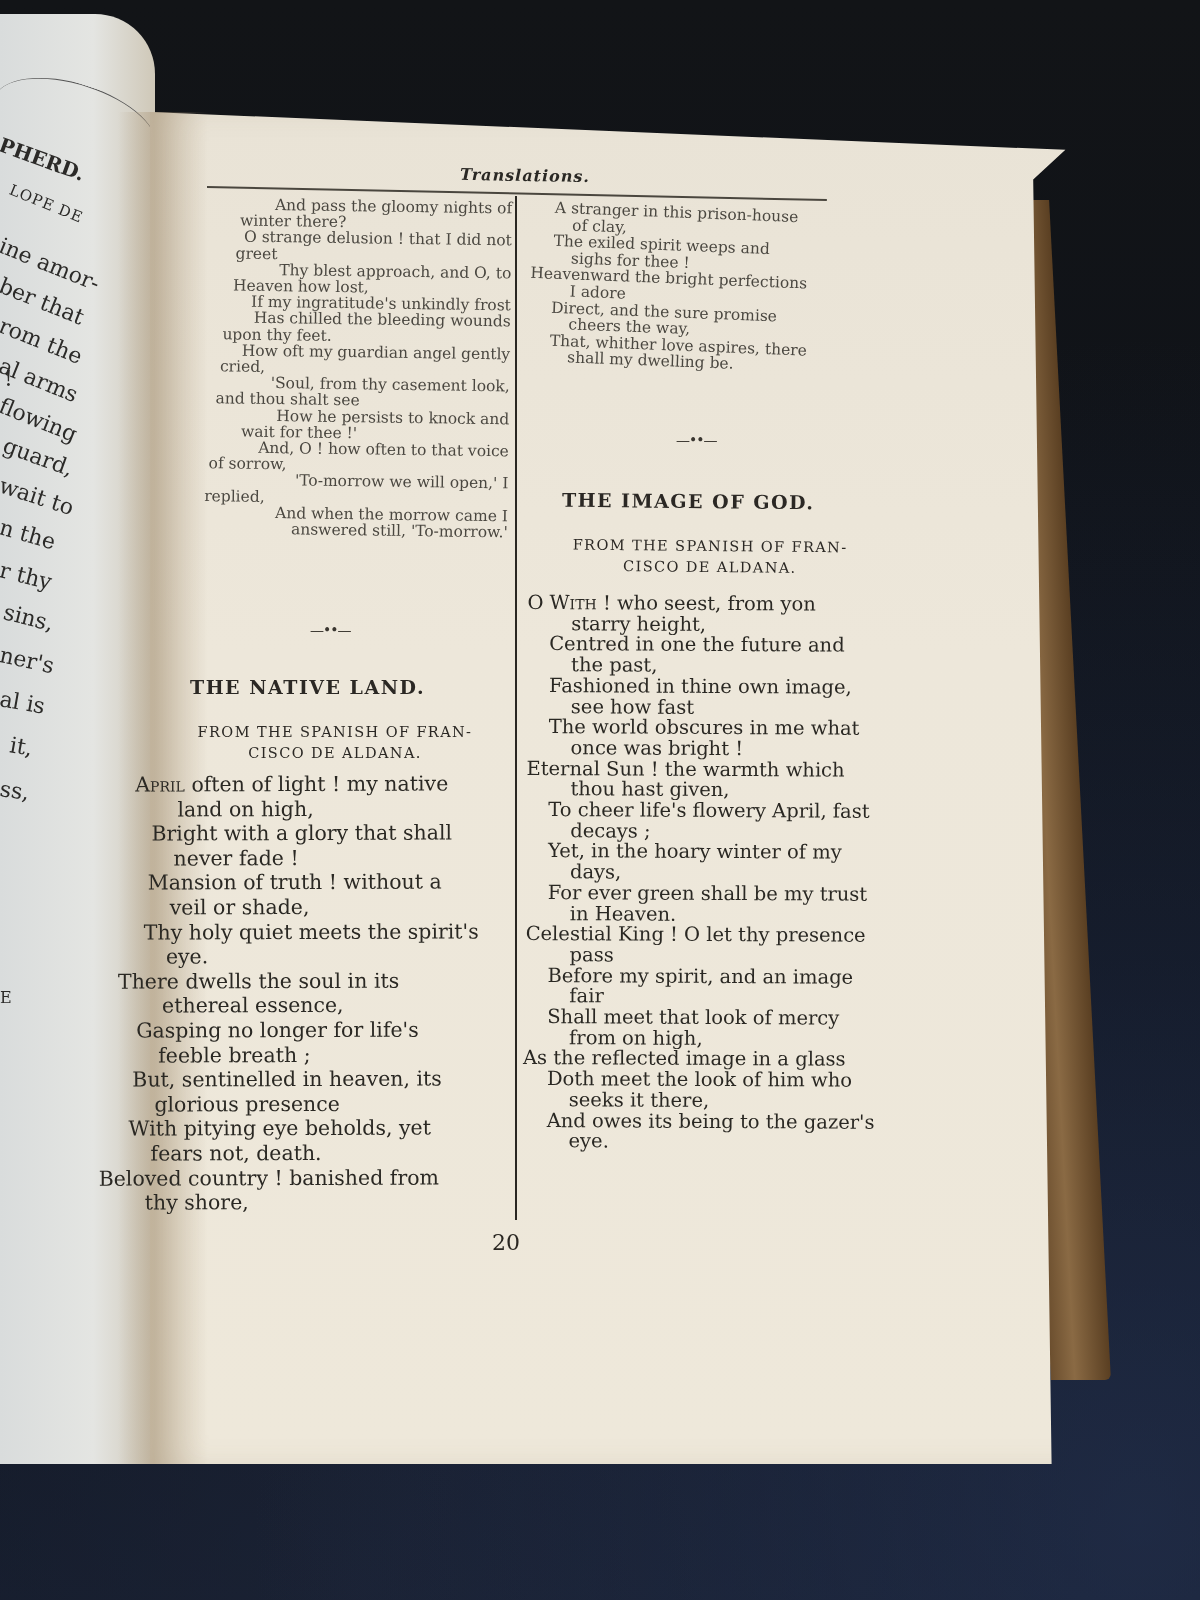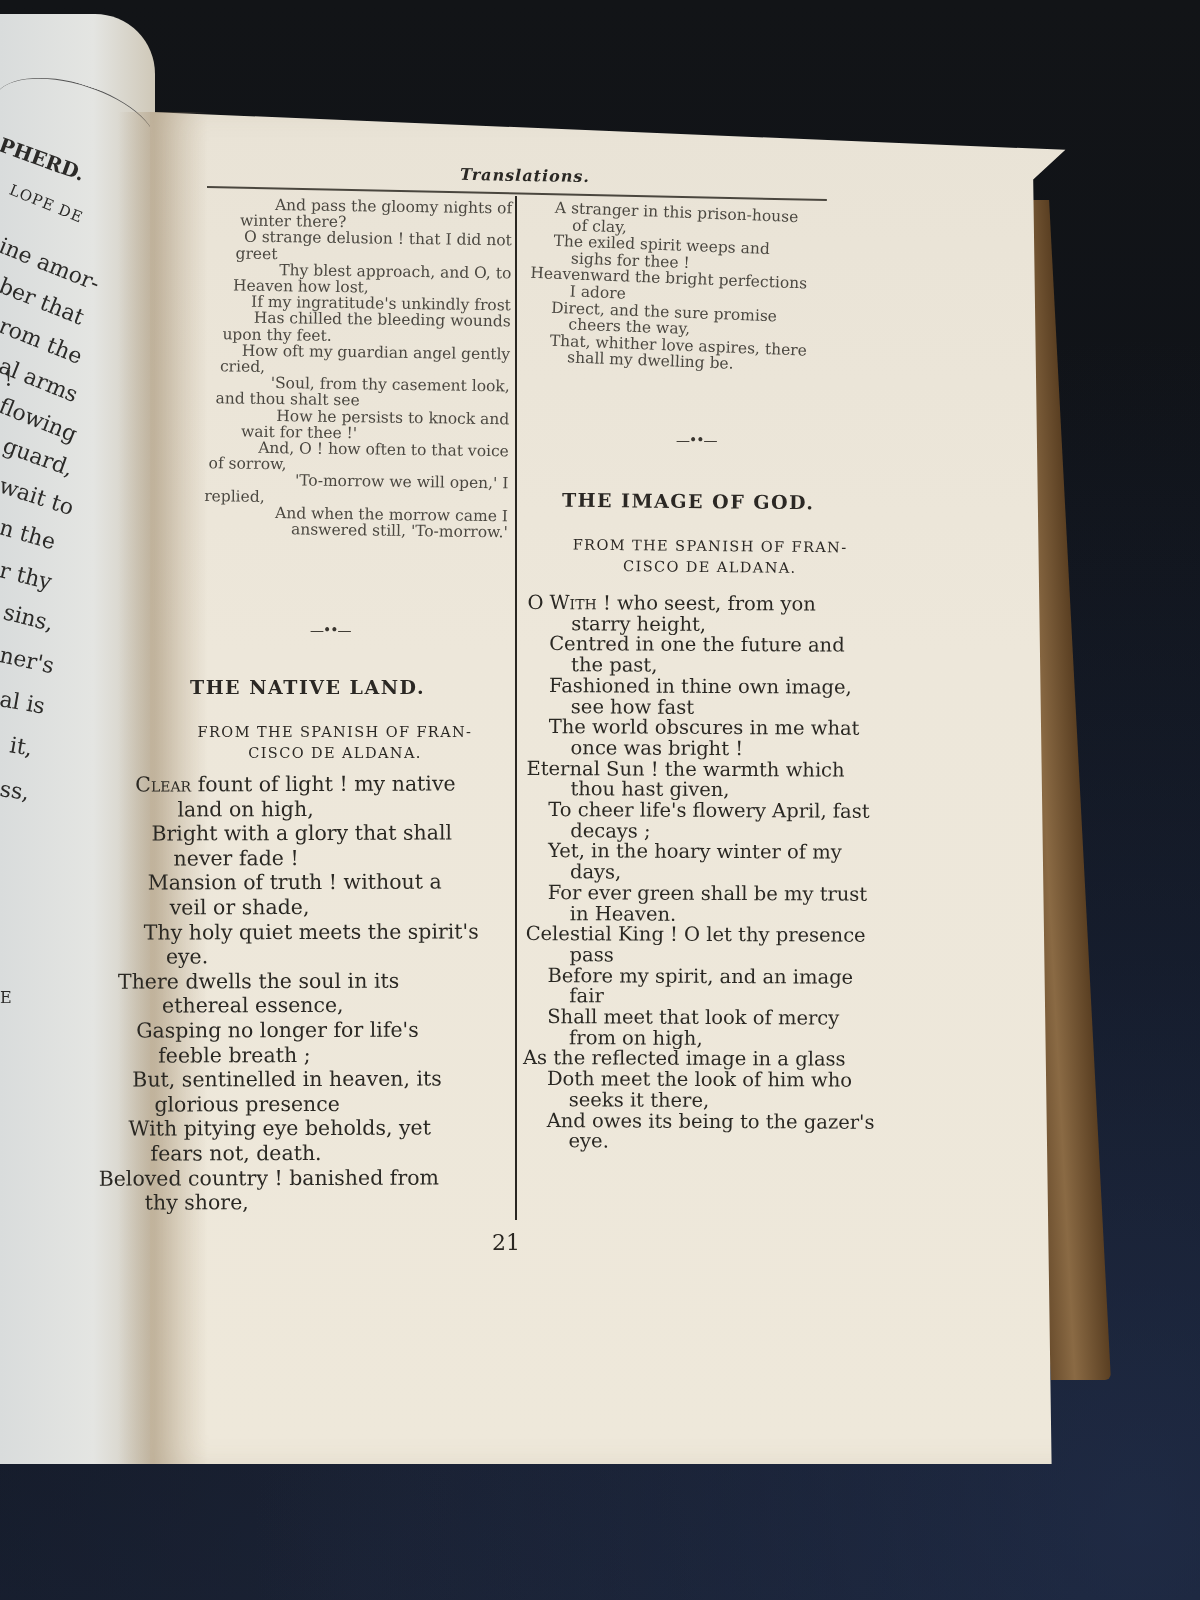--- a/index.html
+++ b/index.html
@@ -271,21 +271,21 @@
 <div class="ornament" style="left:310px;top:622px;">—••—</div>
 <div class="ornament" style="left:676px;top:432px;">—••—</div>
 
 <div class="title" style="left:190px;top:676px;">THE NATIVE LAND.</div>
 <div class="subtitle" style="left:160px;top:722px;width:350px;">
   <span class="line">FROM THE SPANISH OF FRAN-</span>
   <span class="line">CISCO DE ALDANA.</span>
 </div>
 
 <div class="col col-c">
-  <span class="line" style="padding-left:40px;"><span class="smallcaps">Clear</span><span> fount of light ! my native</span></span>
+  <span class="line" style="padding-left:40px;"><span class="smallcaps">April</span><span> often of light ! my native</span></span>
   <span class="line" style="padding-left:82px;">land on high,</span>
   <span class="line" style="padding-left:56px;">Bright with a glory that shall</span>
   <span class="line" style="padding-left:78px;">never fade !</span>
   <span class="line" style="padding-left:52px;">Mansion of truth ! without a</span>
   <span class="line" style="padding-left:74px;">veil or shade,</span>
   <span class="line" style="padding-left:48px;">Thy holy quiet meets the spirit's</span>
   <span class="line" style="padding-left:70px;">eye.</span>
   <span class="line" style="padding-left:22px;">There dwells the soul in its</span>
   <span class="line" style="padding-left:66px;">ethereal essence,</span>
   <span class="line" style="padding-left:40px;">Gasping no longer for life's</span>
@@ -327,13 +327,13 @@
   <span class="line" style="padding-left:46px;">fair</span>
   <span class="line" style="padding-left:24px;">Shall meet that look of mercy</span>
   <span class="line" style="padding-left:46px;">from on high,</span>
   <span class="line" style="padding-left:0px;">As the reflected image in a glass</span>
   <span class="line" style="padding-left:24px;">Doth meet the look of him who</span>
   <span class="line" style="padding-left:46px;">seeks it there,</span>
   <span class="line" style="padding-left:24px;">And owes its being to the gazer's</span>
   <span class="line" style="padding-left:46px;">eye.</span>
 </div>
 
-<div class="page-number">21</div>
+<div class="page-number">20</div>
 
 </body></html>

